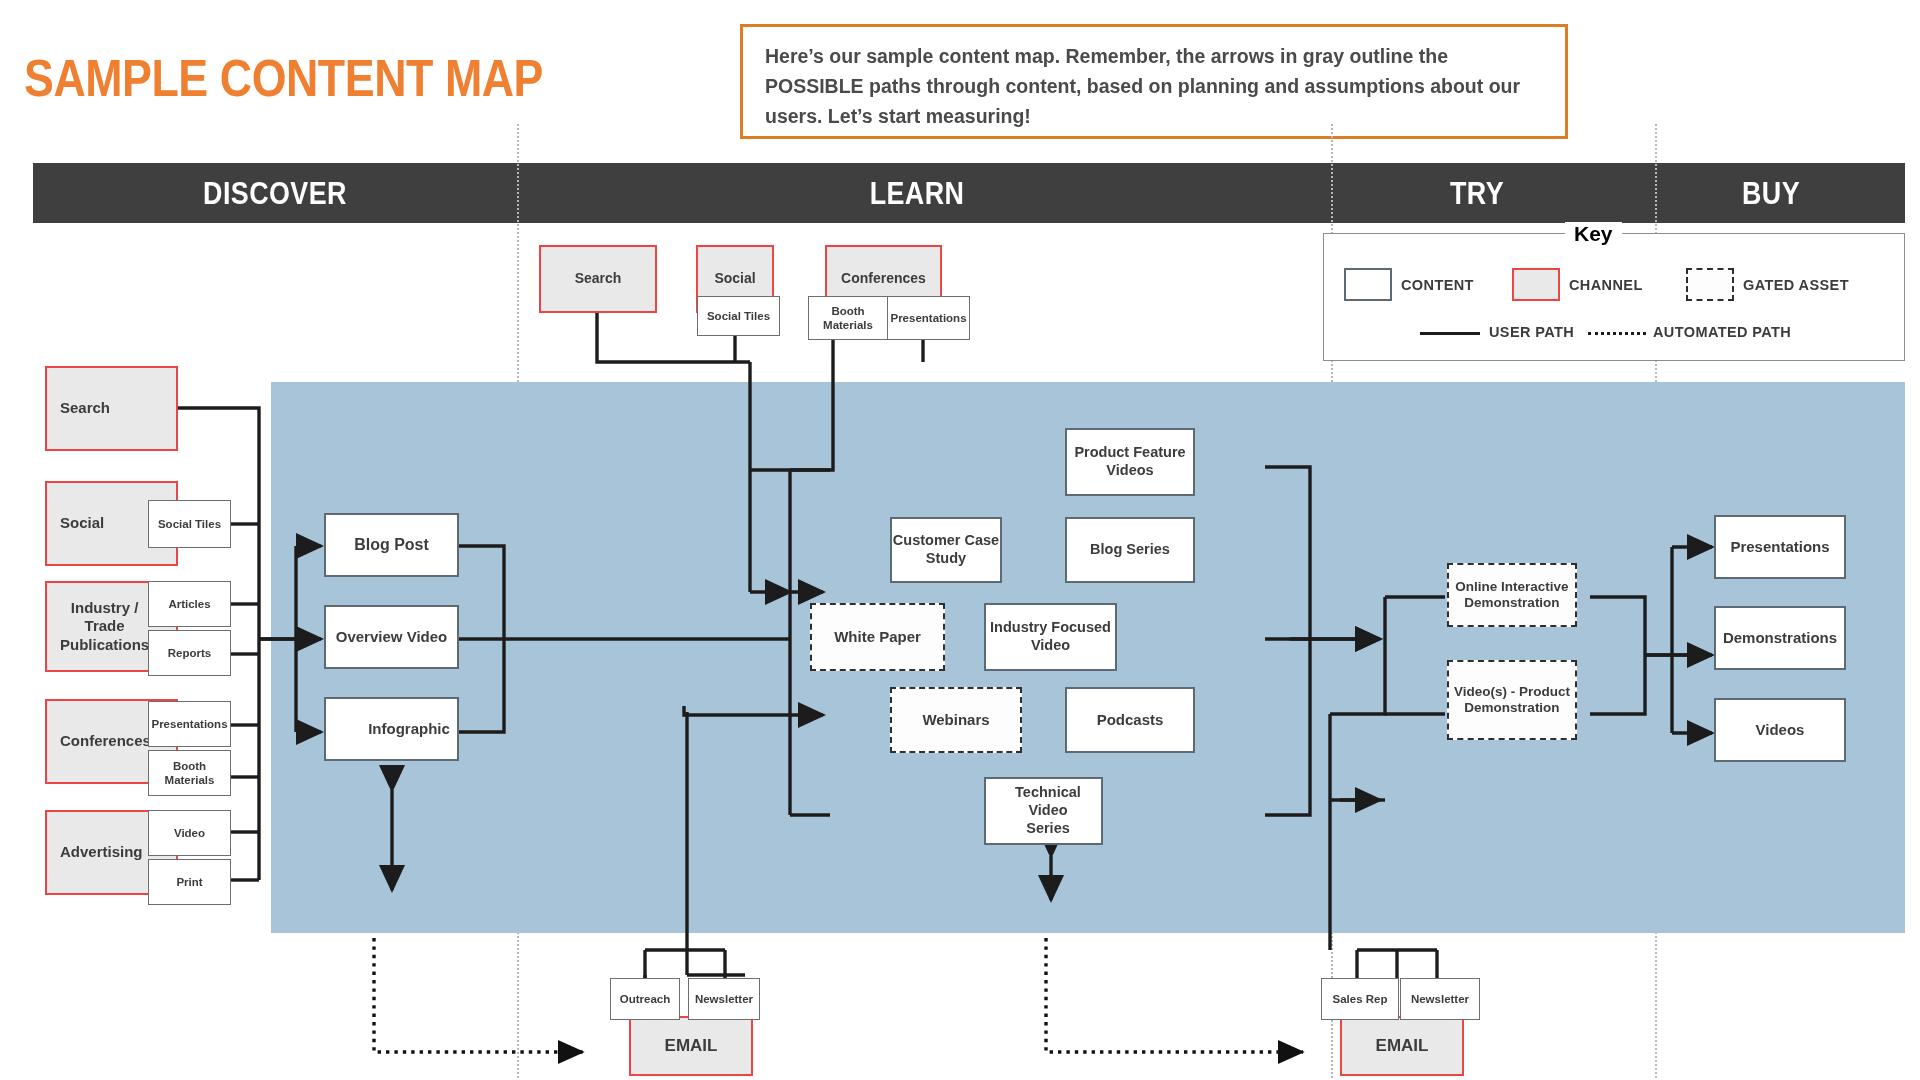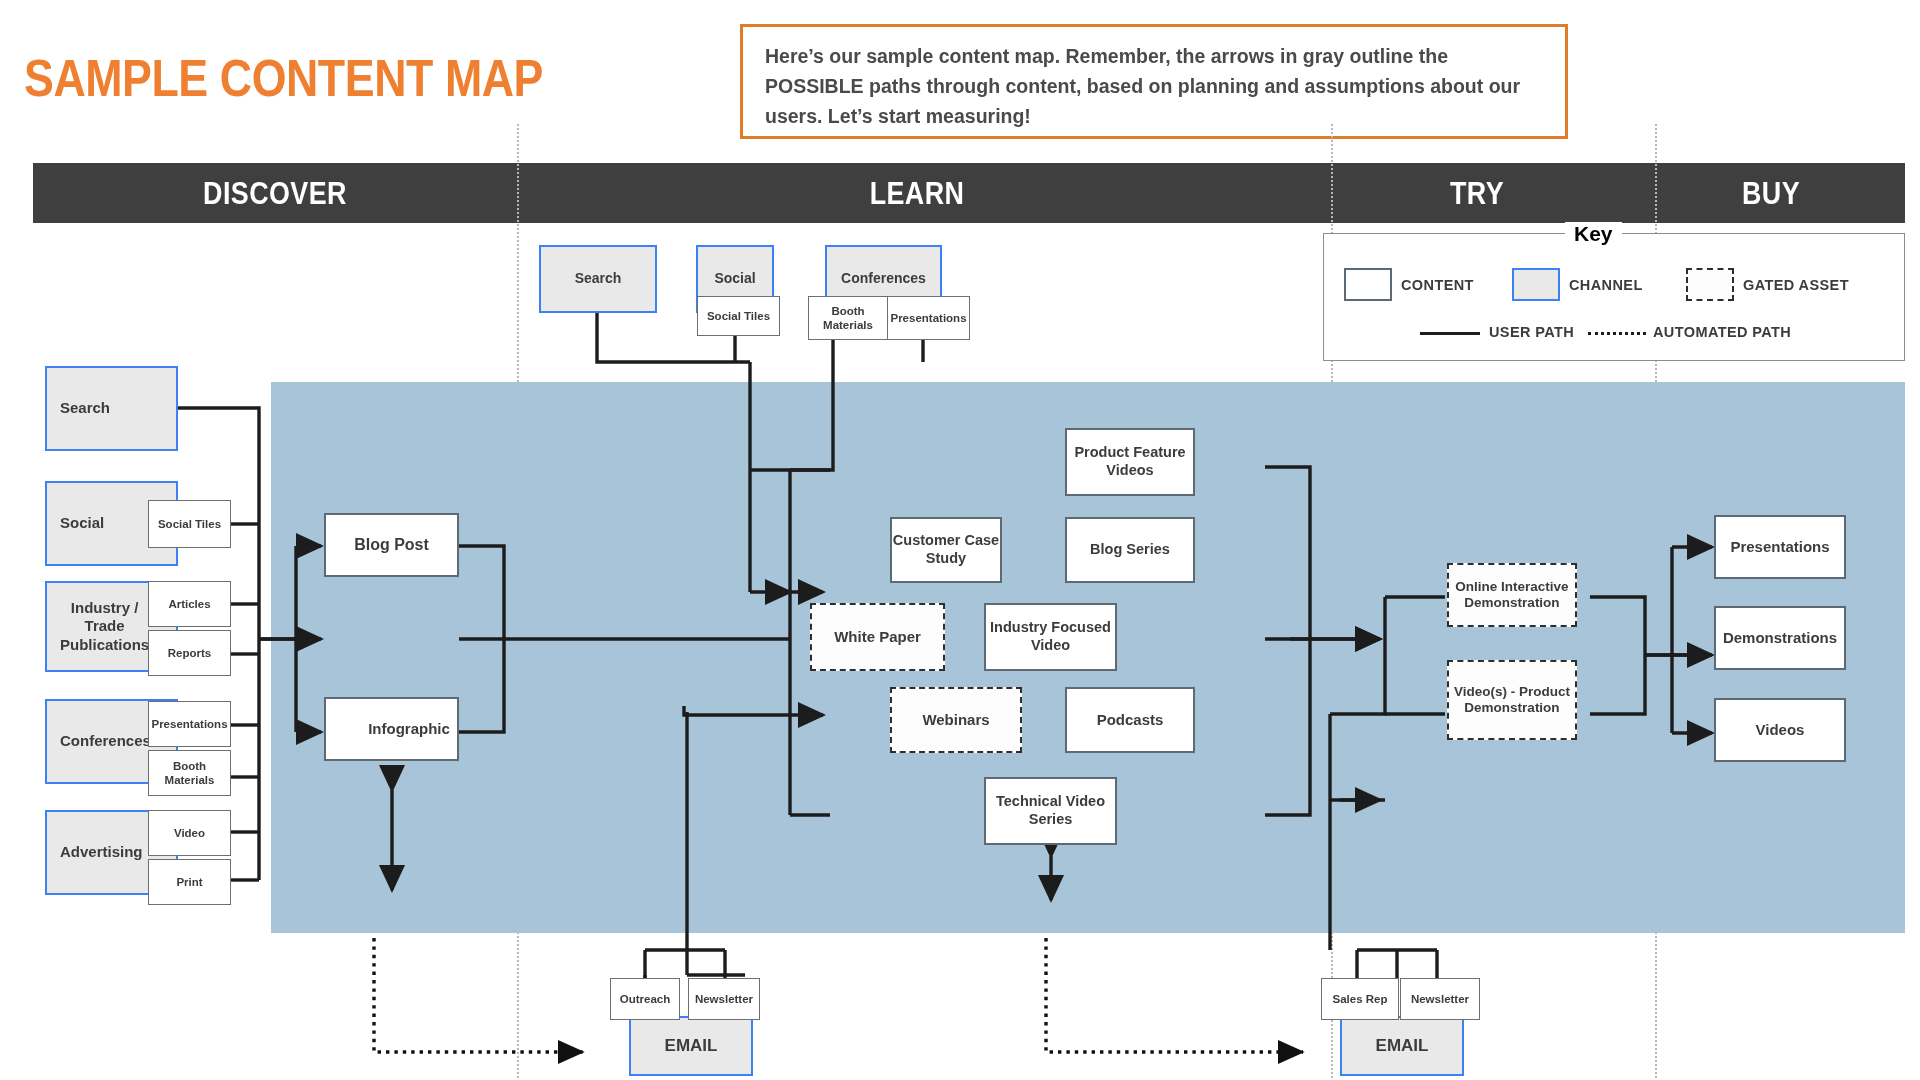--- a/index.html
+++ b/index.html
@@ -44,21 +44,21 @@
 
   
   .panel{position:absolute;left:271px;top:382px;width:1634px;height:551px;
          background:#a7c4d9;}
 
   
   .bx{position:absolute;box-sizing:border-box;display:flex;align-items:center;
       justify-content:center;text-align:center;font-weight:bold;color:#3c3c3c;
       line-height:1.22;}
   .content{background:#ffffff;border:2px solid #5d6a74;}
-  .channel{background:#e9e9e9;border:2px solid #3b82f6;}
+  .channel{background:#e9e9e9;border:2px solid #ef4444;}
   .gated{background:#fdfdfd;border:2px dashed #2e2e2e;}
   .sub{background:#ffffff;border:1.5px solid #6e6e6e;}
 
   
   #wires{position:absolute;left:0;top:0;width:1920px;height:1080px;overflow:visible;}
 </style>
 </head>
 <body>
 
 <div id="stage">
@@ -249,20 +249,23 @@
   <div class="bx sub" style="left:808px;top:296px;width:80px;height:44px;font-size:11.5px;">
     <span>Booth<br>Materials</span>
   </div>
   <div class="bx sub" style="left:887px;top:296px;width:83px;height:44px;font-size:11.5px;">
     <span>Presentations</span>
   </div>
 
   <div class="bx content" style="left:324px;top:513px;width:135px;height:64px;font-size:16px;">
     <span>Blog Post</span>
   </div>
+  <div class="bx content" style="left:324px;top:605px;width:135px;height:64px;font-size:15px;">
+    <span>Overview Video</span>
+  </div>
   <div class="bx content" style="left:324px;top:697px;width:135px;height:64px;font-size:15px;padding-left:35px;">
     <span>Infographic</span>
   </div>
 
   <div class="bx content" style="left:1065px;top:428px;width:130px;height:68px;font-size:14.5px;">
     <span>Product Feature<br>Videos</span>
   </div>
 
   <div class="bx content" style="left:890px;top:517px;width:112px;height:66px;font-size:14.5px;">
     <span>Customer Case<br>Study</span>
@@ -278,21 +281,21 @@
     <span>Industry Focused<br>Video</span>
   </div>
 
   <div class="bx gated" style="left:890px;top:687px;width:132px;height:66px;font-size:15px;">
     <span>Webinars</span>
   </div>
   <div class="bx content" style="left:1065px;top:687px;width:130px;height:66px;font-size:15px;">
     <span>Podcasts</span>
   </div>
 
-  <div class="bx content" style="left:984px;top:777px;width:133px;height:68px;font-size:14.5px;">
+  <div class="bx content" style="left:984px;top:777px;width:119px;height:68px;font-size:14.5px;padding-left:9px;">
     <span>Technical Video<br>Series</span>
   </div>
 
   <div class="bx gated" style="left:1447px;top:563px;width:130px;height:64px;font-size:13.5px;">
     <span>Online Interactive<br>Demonstration</span>
   </div>
   <div class="bx gated" style="left:1447px;top:660px;width:130px;height:80px;font-size:13.5px;">
     <span>Video(s) - Product<br>Demonstration</span>
   </div>
 

